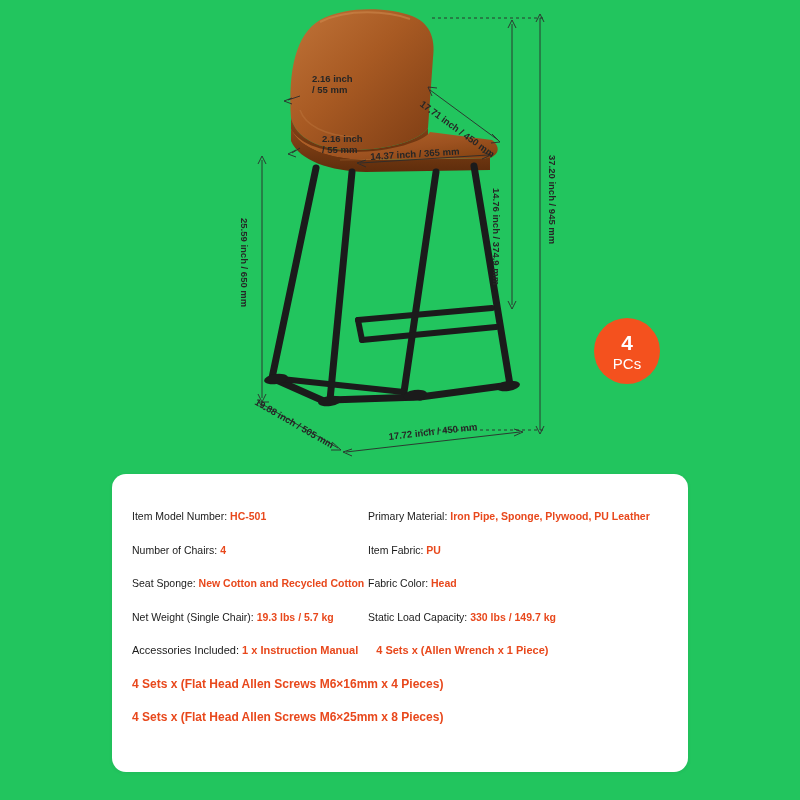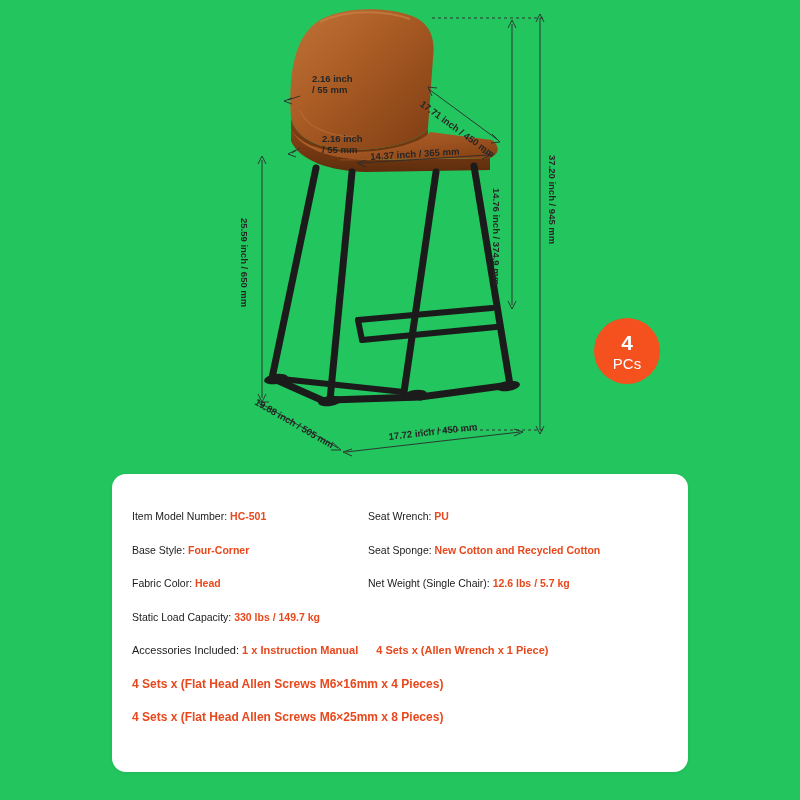--- a/index.html
+++ b/index.html
@@ -203,37 +203,40 @@
       <span class="unit">PCs</span>
     </div>
   </div>
 
   <div id="spec-card">
     <div class="spec-grid">
 
       <div class="spec-row">
         <span class="spec-label">Item Model Number: </span><span class="spec-value">HC-501</span>
       </div>
-
-      <div class="spec-row">
-        <span class="spec-label">Seat Wrench: </span><span class="spec-value">PU</span>
-      </div>
-
-      <div class="spec-row">
-        <span class="spec-label">Base Style: </span><span class="spec-value">Four-Corner</span>
-      </div>
+      <div class="spec-row">
+        <span class="spec-label">Primary Material: </span><span class="spec-value">Iron Pipe, Sponge, Plywood, PU Leather</span>
+      </div>
+
+      <div class="spec-row">
+        <span class="spec-label">Number of Chairs: </span><span class="spec-value">4</span>
+      </div>
+      <div class="spec-row">
+        <span class="spec-label">Item Fabric: </span><span class="spec-value">PU</span>
+      </div>
+
       <div class="spec-row">
         <span class="spec-label">Seat Sponge: </span><span class="spec-value">New Cotton and Recycled Cotton</span>
       </div>
 
       <div class="spec-row">
         <span class="spec-label">Fabric Color: </span><span class="spec-value">Head</span>
       </div>
       <div class="spec-row">
-        <span class="spec-label">Net Weight (Single Chair): </span><span class="spec-value">12.6 lbs / 5.7 kg</span>
+        <span class="spec-label">Net Weight (Single Chair): </span><span class="spec-value">19.3 lbs / 5.7 kg</span>
       </div>
 
       <div class="spec-row">
         <span class="spec-label">Static Load Capacity: </span><span class="spec-value">330 lbs / 149.7 kg</span>
       </div>
       <div class="spec-row"></div>
     </div>
 
     <div class="accessories">
       <span class="spec-label">Accessories Included: </span><span class="spec-value">1 x Instruction Manual</span><span class="acc-extra">4 Sets x (Allen Wrench x 1 Piece)</span>

